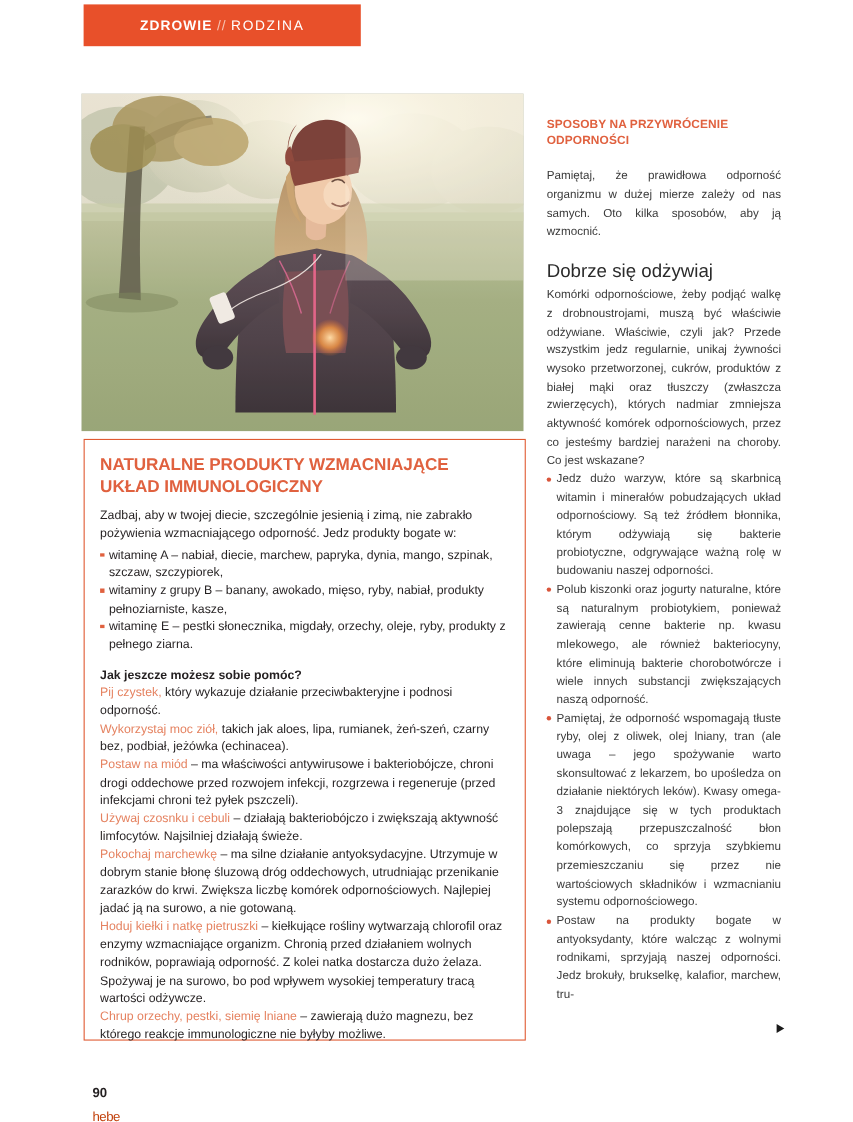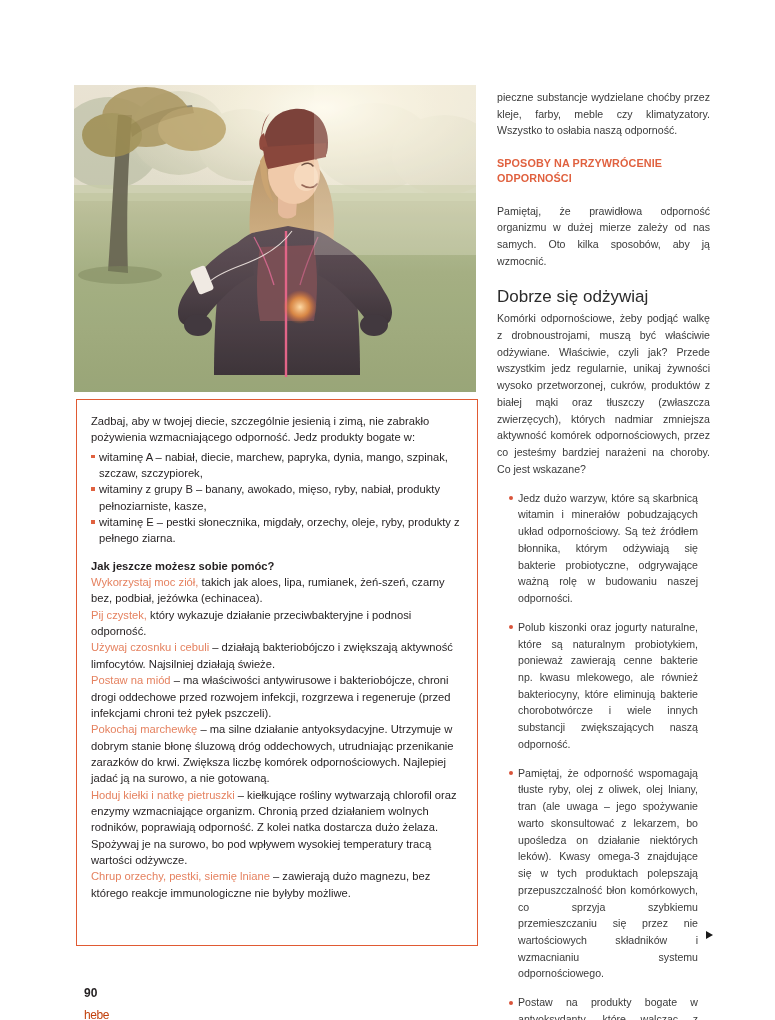--- a/index.html
+++ b/index.html
@@ -111,21 +111,21 @@
   .rc-sub{
     color:#2b2b2b;
     font-weight:normal;
     font-size:17px;
     margin:16px 0 1px 0;
     line-height:1.4;
   }
   .rc-bullet{
     font-size:10.6px;line-height:1.58;
     text-align:justify;
-    margin:12px;
+    margin:0;
     padding-left:9px;
     position:relative;
     color:#3a3a3a;
   }
   .rc-bullet::before{
     content:"";
     position:absolute;left:0;top:6.5px;
     width:4px;height:4px;border-radius:50%;
     background:#d9543a;
   }
@@ -146,20 +146,25 @@
   }
   .f-num{font-size:12px;font-weight:bold;color:#231f20;}
   .f-logo{font-size:12px;font-weight:normal;color:#c2410c;letter-spacing:-0.4px;}
   .f-url{font-size:10.4px;color:#9a9a9a;letter-spacing:.07em;margin-left:6px;}
 </style>
 </head>
 <body>
 
 <div class="page">
 
+  <div class="kicker">
+    <span class="k-strong">ZDROWIE</span>
+    <span class="k-sep">//</span>
+    <span class="k-light">RODZINA</span>
+  </div>
 
   <div class="photo">
     <svg viewBox="0 0 402 307" preserveAspectRatio="none">
       <defs>
         <linearGradient id="sky" x1="0" y1="0" x2="0" y2="1">
           <stop offset="0%" stop-color="#e8e2d2"></stop>
           <stop offset="45%" stop-color="#dcd9c6"></stop>
           <stop offset="100%" stop-color="#c8cdb2"></stop>
         </linearGradient>
         <radialGradient id="sunburst" cx="0.62" cy="0.12" r="0.55">
@@ -255,41 +260,41 @@
       <path d="M186 64 C184 56 186 50 190 48 L196 70 Z" fill="#823428"></path>
 
       <path d="M189 62 C190 74 192 80 194 84 L252 72 C252 66 252 62 252 58 Z" fill="#7a3026"></path>
 
       <rect x="0" y="0" width="402" height="307" fill="#f4eedd" opacity="0.12"></rect>
       <rect x="240" y="0" width="162" height="170" fill="#fffaee" opacity="0.22"></rect>
     </svg>
   </div>
 
   <div class="infobox">
+    <h2 class="ib-title">NATURALNE PRODUKTY WZMACNIAJĄCE UKŁAD IMMUNOLOGICZNY</h2>
     <p class="ib-intro">Zadbaj, aby w twojej diecie, szczególnie jesienią i zimą, nie zabrakło pożywienia wzmacniającego odporność. Jedz produkty bogate w:</p>
 
     <ul class="ib-list">
       <li>witaminę A – nabiał, diecie, marchew, papryka, dynia, mango, szpinak, szczaw, szczypiorek,</li>
       <li>witaminy z grupy B – banany, awokado, mięso, ryby, nabiał, produkty pełnoziarniste, kasze,</li>
       <li>witaminę E – pestki słonecznika, migdały, orzechy, oleje, ryby, produkty z pełnego ziarna.</li>
     </ul>
 
     <p class="ib-subhead">Jak jeszcze możesz sobie pomóc?</p>
 
+    <p class="ib-para"><span class="lead-in">Pij czystek,</span><span> który wykazuje działanie przeciwbakteryjne i podnosi odporność.</span></p>
     <p class="ib-para"><span class="lead-in">Wykorzystaj moc ziół,</span><span> takich jak aloes, lipa, rumianek, żeń-szeń, czarny bez, podbiał, jeżówka (echinacea).</span></p>
-    <p class="ib-para"><span class="lead-in">Pij czystek,</span><span> który wykazuje działanie przeciwbakteryjne i podnosi odporność.</span></p>
+    <p class="ib-para"><span class="lead-in">Postaw na miód</span><span> – ma właściwości antywirusowe i bakteriobójcze, chroni drogi oddechowe przed rozwojem infekcji, rozgrzewa i regeneruje (przed infekcjami chroni też pyłek pszczeli).</span></p>
     <p class="ib-para"><span class="lead-in">Używaj czosnku i cebuli</span><span> – działają  bakteriobójczo i zwiększają aktywność limfocytów. Najsilniej działają świeże.</span></p>
-    <p class="ib-para"><span class="lead-in">Postaw na miód</span><span> – ma właściwości antywirusowe i bakteriobójcze, chroni drogi oddechowe przed rozwojem infekcji, rozgrzewa i regeneruje (przed infekcjami chroni też pyłek pszczeli).</span></p>
     <p class="ib-para"><span class="lead-in">Pokochaj marchewkę</span><span> – ma silne działanie antyoksydacyjne. Utrzymuje w dobrym stanie błonę śluzową dróg oddechowych, utrudniając przenikanie zarazków do krwi. Zwiększa liczbę komórek odpornościowych. Najlepiej jadać ją na surowo, a nie gotowaną.</span></p>
     <p class="ib-para"><span class="lead-in">Hoduj kiełki i natkę pietruszki</span><span> – kiełkujące rośliny wytwarzają chlorofil oraz enzymy wzmacniające organizm. Chronią przed działaniem wolnych rodników, poprawiają odporność. Z kolei natka dostarcza dużo żelaza. Spożywaj je na surowo, bo pod wpływem wysokiej temperatury tracą wartości odżywcze.</span></p>
     <p class="ib-para"><span class="lead-in">Chrup orzechy, pestki, siemię lniane</span><span> – zawierają dużo magnezu, bez którego reakcje immunologiczne nie byłyby możliwe.</span></p>
   </div>
 
   <div class="rightcol">
-    <p class="rc-p">pieczne substancje wydzielane choćby przez kleje, farby, meble czy klimatyzatory. Wszystko to osłabia naszą odporność.</p>
     <h3 class="rc-head">SPOSOBY NA PRZYWRÓCENIE ODPORNOŚCI</h3>
     <p class="rc-p">Pamiętaj, że prawidłowa odporność organizmu w dużej mierze zależy od nas samych. Oto kilka sposobów, aby ją wzmocnić.</p>
     <h4 class="rc-sub">Dobrze się odżywiaj</h4>
     <p class="rc-p">Komórki odpornościowe, żeby podjąć walkę z drobnoustrojami, muszą być właściwie odżywiane. Właściwie, czyli jak? Przede wszystkim jedz regularnie, unikaj żywności wysoko przetworzonej, cukrów, produktów z białej mąki oraz tłuszczy (zwłaszcza zwierzęcych), których nadmiar zmniejsza aktywność komórek odpornościowych, przez co jesteśmy bardziej narażeni na choroby. Co jest wskazane?</p>
     <p class="rc-bullet">Jedz dużo warzyw, które są skarbnicą witamin i minerałów pobudzających układ odpornościowy. Są też źródłem błonnika, którym odżywiają się bakterie probiotyczne, odgrywające ważną rolę w budowaniu naszej odporności.</p>
     <p class="rc-bullet">Polub kiszonki oraz jogurty naturalne, które są naturalnym probiotykiem, ponieważ zawierają cenne bakterie np. kwasu mlekowego, ale również bakteriocyny, które eliminują bakterie chorobotwórcze i wiele innych substancji zwiększających naszą odporność.</p>
     <p class="rc-bullet">Pamiętaj, że odporność wspomagają tłuste ryby, olej z oliwek, olej lniany, tran (ale uwaga – jego spożywanie warto skonsultować z lekarzem, bo upośledza on działanie niektórych leków). Kwasy omega-3 znajdujące się w tych produktach polepszają przepuszczalność błon komórkowych, co sprzyja szybkiemu przemieszczaniu się przez nie wartościowych składników i wzmacnianiu systemu odpornościowego.</p>
     <p class="rc-bullet">Postaw na produkty bogate w antyoksydanty, które walcząc z wolnymi rodnikami, sprzyjają naszej odporności. Jedz brokuły, brukselkę, kalafior, marchew, tru-</p>
   </div>
 

